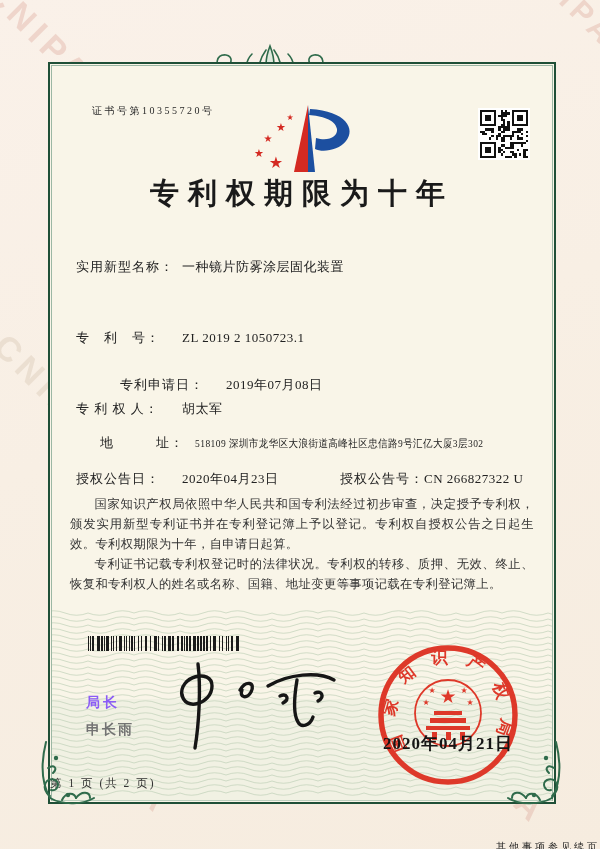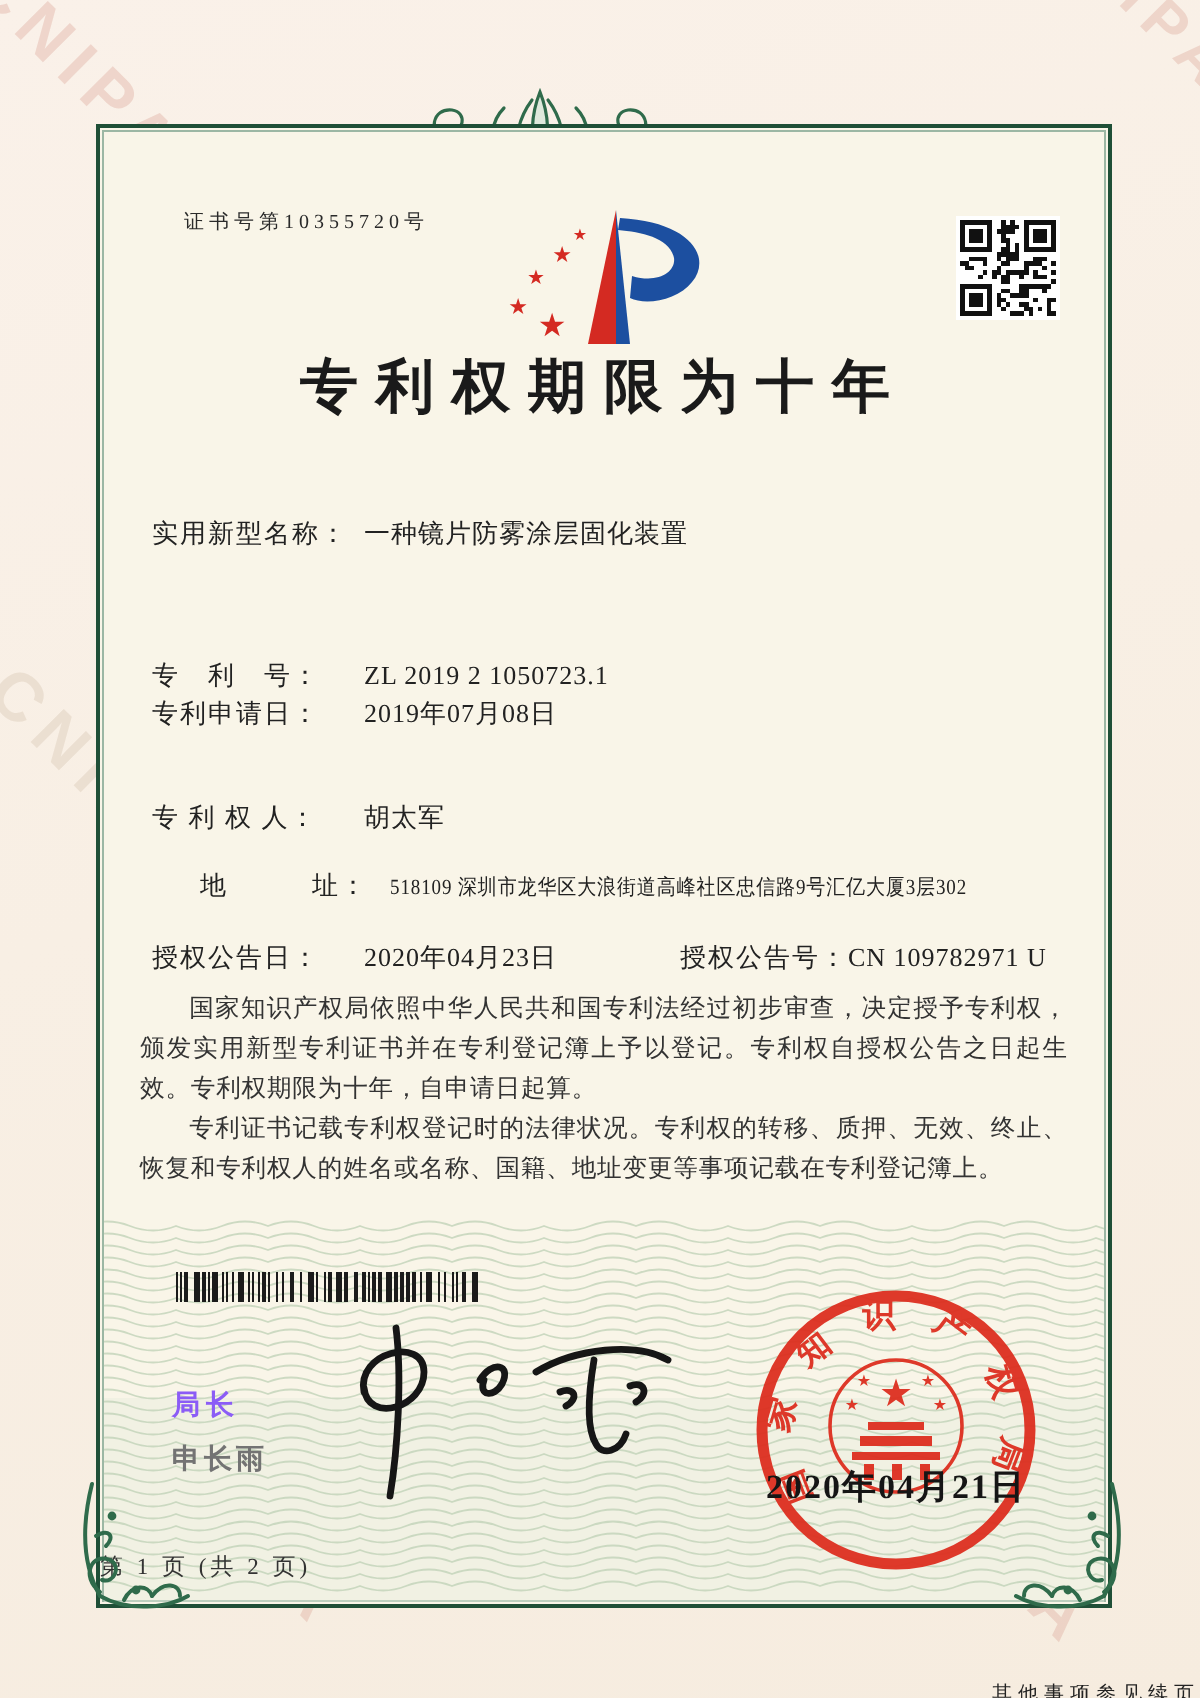--- a/index.html
+++ b/index.html
@@ -22,21 +22,21 @@
 
   .certno{position:absolute;left:26px;top:40px;font-size:10px;letter-spacing:2.5px;color:#2a2a2a;margin-left:16px;}
   .logo{position:absolute;left:198px;top:38px;}
   .qr{position:absolute;left:428px;top:44px;width:48px;height:48px;background:#fff;padding:2px;}
   .title{position:absolute;left:0;right:0;top:110px;text-align:center;
     font-size:29px;font-weight:700;letter-spacing:9px;color:#1a1a1a;}
 
   .row{position:absolute;left:26px;right:18px;font-size:13px;color:#222;white-space:nowrap;}
   .row .lab{display:inline-block;width:106px;white-space:pre;letter-spacing:1px;}
   .row .val{letter-spacing:0.5px;}
-  .r1{top:194px;} .r2{top:231px;} .r3{top:265px;} .r4{top:284px;} .r5{top:336px;} .r6{top:370px;text-align:center;} .r7{top:406px;}
+  .r1{top:194px;} .r2{top:231px;} .r3{top:265px;} .r4{top:312px;margin-left:44px;} .r5{top:336px;} .r6{top:370px;text-align:center;} .r7{top:406px;}
   .addr{display:inline-block;font-size:10.8px;transform:scaleX(0.88);transform-origin:0 60%;letter-spacing:0;}
   .pair2{position:absolute;left:264px;top:0;}
   .pair2 .lab2{letter-spacing:1px;}
 
   .paras{position:absolute;left:20px;top:430px;width:464px;font-size:12.3px;line-height:1.63;
     text-align:justify;color:#333;}
   .paras p{margin:0;text-indent:2em;letter-spacing:0.4px;}
 
   .waves{position:absolute;left:2px;top:545px;pointer-events:none;}
   .barcode{position:absolute;left:36px;top:572px;background:transparent;}
@@ -229,21 +229,21 @@
     </div>
     <div class="row r5">
       <span class="lab">专 利 权 人：</span><span class="val">胡太军</span>
     </div>
     <div class="row r6">
       <span class="lab">地　　　址：</span><span class="val addr">518109 深圳市龙华区大浪街道高峰社区忠信路9号汇亿大厦3层302</span>
     </div>
     <div class="row r7">
       <span class="lab">授权公告日：</span><span class="val">2020年04月23日</span>
       <span class="pair2">
-        <span class="lab2">授权公告号：</span><span class="val">CN 109782971 U</span>
+        <span class="lab2">授权公告号：</span><span class="val">CN 266827322 U</span>
       </span>
     </div>
 
     <div class="paras">
       <p>国家知识产权局依照中华人民共和国专利法经过初步审查，决定授予专利权，颁发实用新型专利证书并在专利登记簿上予以登记。专利权自授权公告之日起生效。专利权期限为十年，自申请日起算。</p>
       <p>专利证书记载专利权登记时的法律状况。专利权的转移、质押、无效、终止、恢复和专利权人的姓名或名称、国籍、地址变更等事项记载在专利登记簿上。</p>
     </div>
 
     <svg class="waves" id="waves" width="500" height="192" viewBox="0 0 500 192">
         <rect x="0" y="90" width="500" height="102" fill="#e7eedd" opacity="0.45"></rect>

